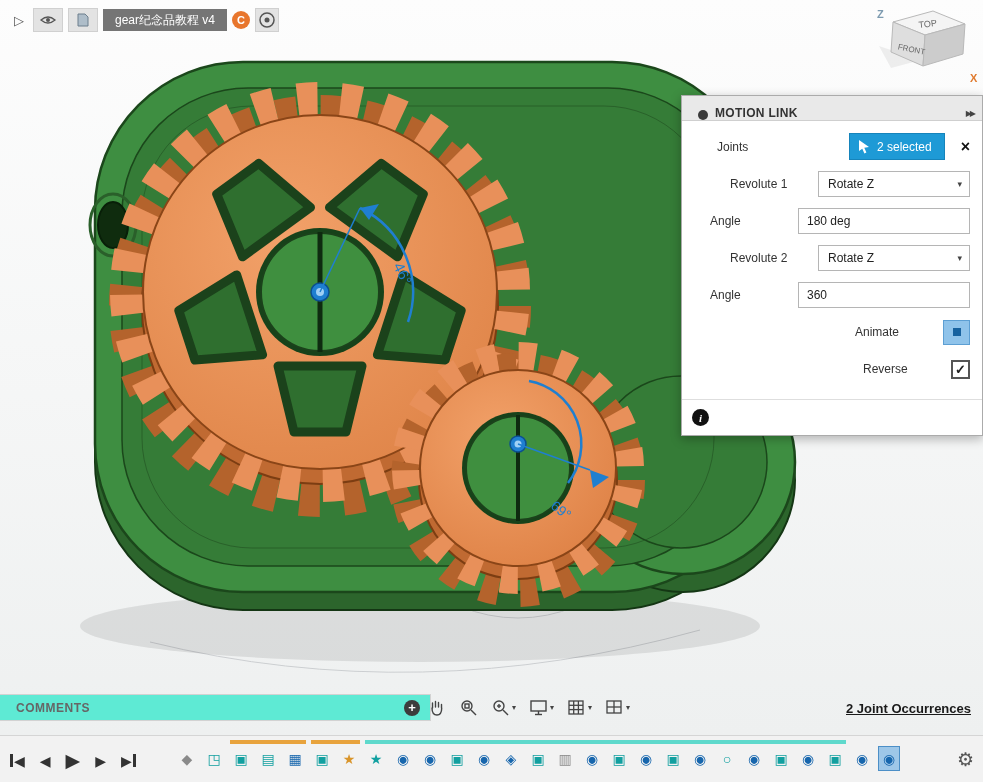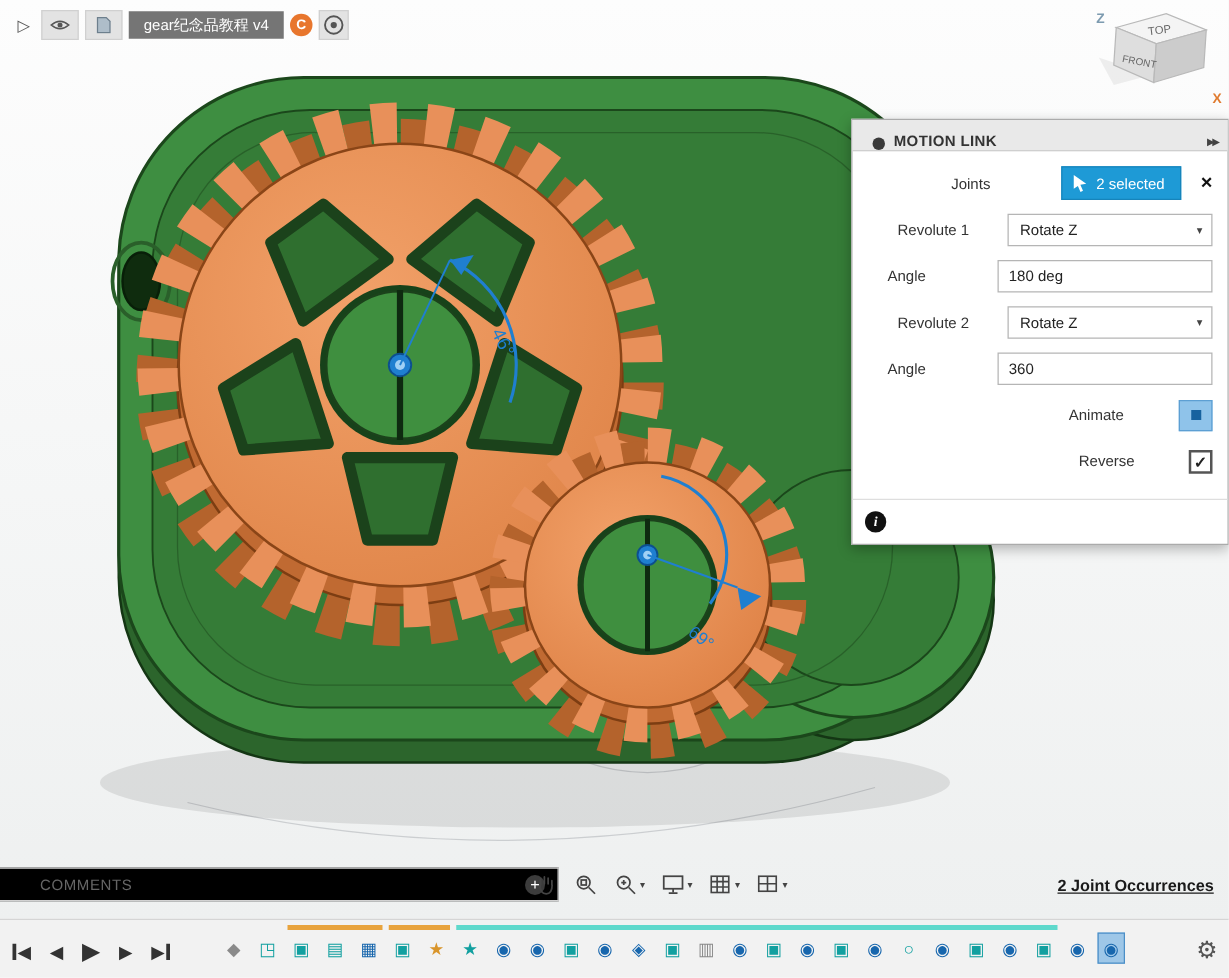--- a/index.html
+++ b/index.html
@@ -32,44 +32,44 @@
     border:1px solid #ababab;box-shadow:0 3px 10px rgba(0,0,0,.28);z-index:10;box-sizing:border-box;}
   .dlg-header{height:24px;background:#e9e9e9;border-bottom:1px solid #cfcfcf;
     display:flex;align-items:flex-end;padding:0 6px 0 16px;cursor:move;}
   .dlg-grip{width:10px;height:10px;border-radius:50%;background:#3a3a3a;margin-right:7px;flex:none;}
   .dlg-title{font-size:12px;font-weight:bold;color:#333;letter-spacing:.3px;}
   .dlg-chevrons{margin-left:auto;font-size:8px;letter-spacing:-2px;color:#444;cursor:pointer;padding:2px;}
   .dlg-body{padding:12px 12px 6px 14px;}
   .dlg-row{display:flex;align-items:center;margin-bottom:11px;min-height:26px;justify-content:flex-end;}
   .dlg-label{width:88px;font-size:12px;color:#333;flex:none;}
   .sel-btn{background:#1e9ad6;color:#fff;font-size:12px;height:25px;padding:0 12px 0 8px;
-    display:flex;align-items:center;gap:7px;cursor:pointer;border:1px solid #1684bb;}
+    display:flex;align-items:center;gap:7px;cursor:pointer;border:1px solid #1684bb;margin-left:44px;}
   .x-btn{margin-left:16px;font-size:16px;font-weight:bold;color:#111;cursor:pointer;line-height:1;}
-  .dlg-select{width:164px;height:26px;border:1px solid #b5b5b5;background:#fff;box-sizing:border-box;
+  .dlg-select{width:152px;height:26px;border:1px solid #b5b5b5;background:#fff;box-sizing:border-box;
     display:flex;align-items:center;justify-content:space-between;padding:0 7px 0 9px;font-size:12px;color:#222;cursor:pointer;}
   .dlg-select .caret{font-size:9px;color:#444;}
   .dlg-input{width:172px;height:26px;border:1px solid #b5b5b5;box-sizing:border-box;
     padding:0 8px;font-size:12px;color:#222;font-family:"Liberation Sans",sans-serif;background:#fff;}
   .chk{width:15px;height:15px;border:2px solid #555;background:#fff;display:flex;
     align-items:center;justify-content:center;font-size:13px;font-weight:bold;color:#222;cursor:pointer;}
   .animate-btn{width:25px;height:23px;background:#8fc3ea;border:1px solid #5d9fd3;
     display:flex;align-items:center;justify-content:center;cursor:pointer;}
   .animate-btn .sq{width:8px;height:8px;background:#17629f;}
   .dlg-footer{border-top:1px solid #dedede;padding:9px 10px;display:flex;align-items:center;}
   .info-btn{width:17px;height:17px;border-radius:50%;background:#111;color:#fff;font-size:11px;
     font-family:"Liberation Serif",serif;font-style:italic;font-weight:bold;
     display:flex;align-items:center;justify-content:center;cursor:pointer;}
   .btn{min-width:66px;height:23px;background:linear-gradient(#fdfdfd,#e7e7e7);border:1px solid #b0b0b0;
     font-size:12px;color:#333;display:flex;align-items:center;justify-content:center;
     margin-left:13px;cursor:pointer;box-sizing:border-box;padding:0 10px;}
   .dlg-buttons{margin-left:auto;display:flex;}
 
   
-  .comments-bar{position:absolute;left:0;top:694px;width:404px;height:25px;background:#000000;
-    border:1px solid #d2d2d2;border-left:none;display:flex;align-items:center;padding:0 10px 0 32px;z-index:4;}
+  .comments-bar{position:absolute;left:0;top:694px;width:404px;height:25px;background:#5eead4;
+    border:1px solid #d2d2d2;border-left:none;display:flex;align-items:center;padding:0 10px 0 16px;z-index:4;font-weight:bold;}
   .comments-label{font-size:12px;color:#666;letter-spacing:.5px;}
   .plus-btn{margin-left:auto;width:16px;height:16px;border-radius:50%;background:#3c3c3c;color:#fff;
     display:flex;align-items:center;justify-content:center;font-size:13px;line-height:1;cursor:pointer;}
   .nav-toolbar{position:absolute;left:425px;top:694px;height:26px;display:flex;align-items:center;gap:9px;z-index:4;}
   .nav-item{display:flex;align-items:center;gap:2px;cursor:pointer;padding:1px 2px;}
   .nav-item .caret{font-size:8px;color:#444;}
   .joint-occ{position:absolute;right:12px;top:701px;font-size:13px;font-weight:bold;color:#1a1a1a;z-index:4;text-decoration:underline;}
 
   
   .timeline{position:absolute;left:0;bottom:0;width:983px;height:47px;background:#f2f2f2;

